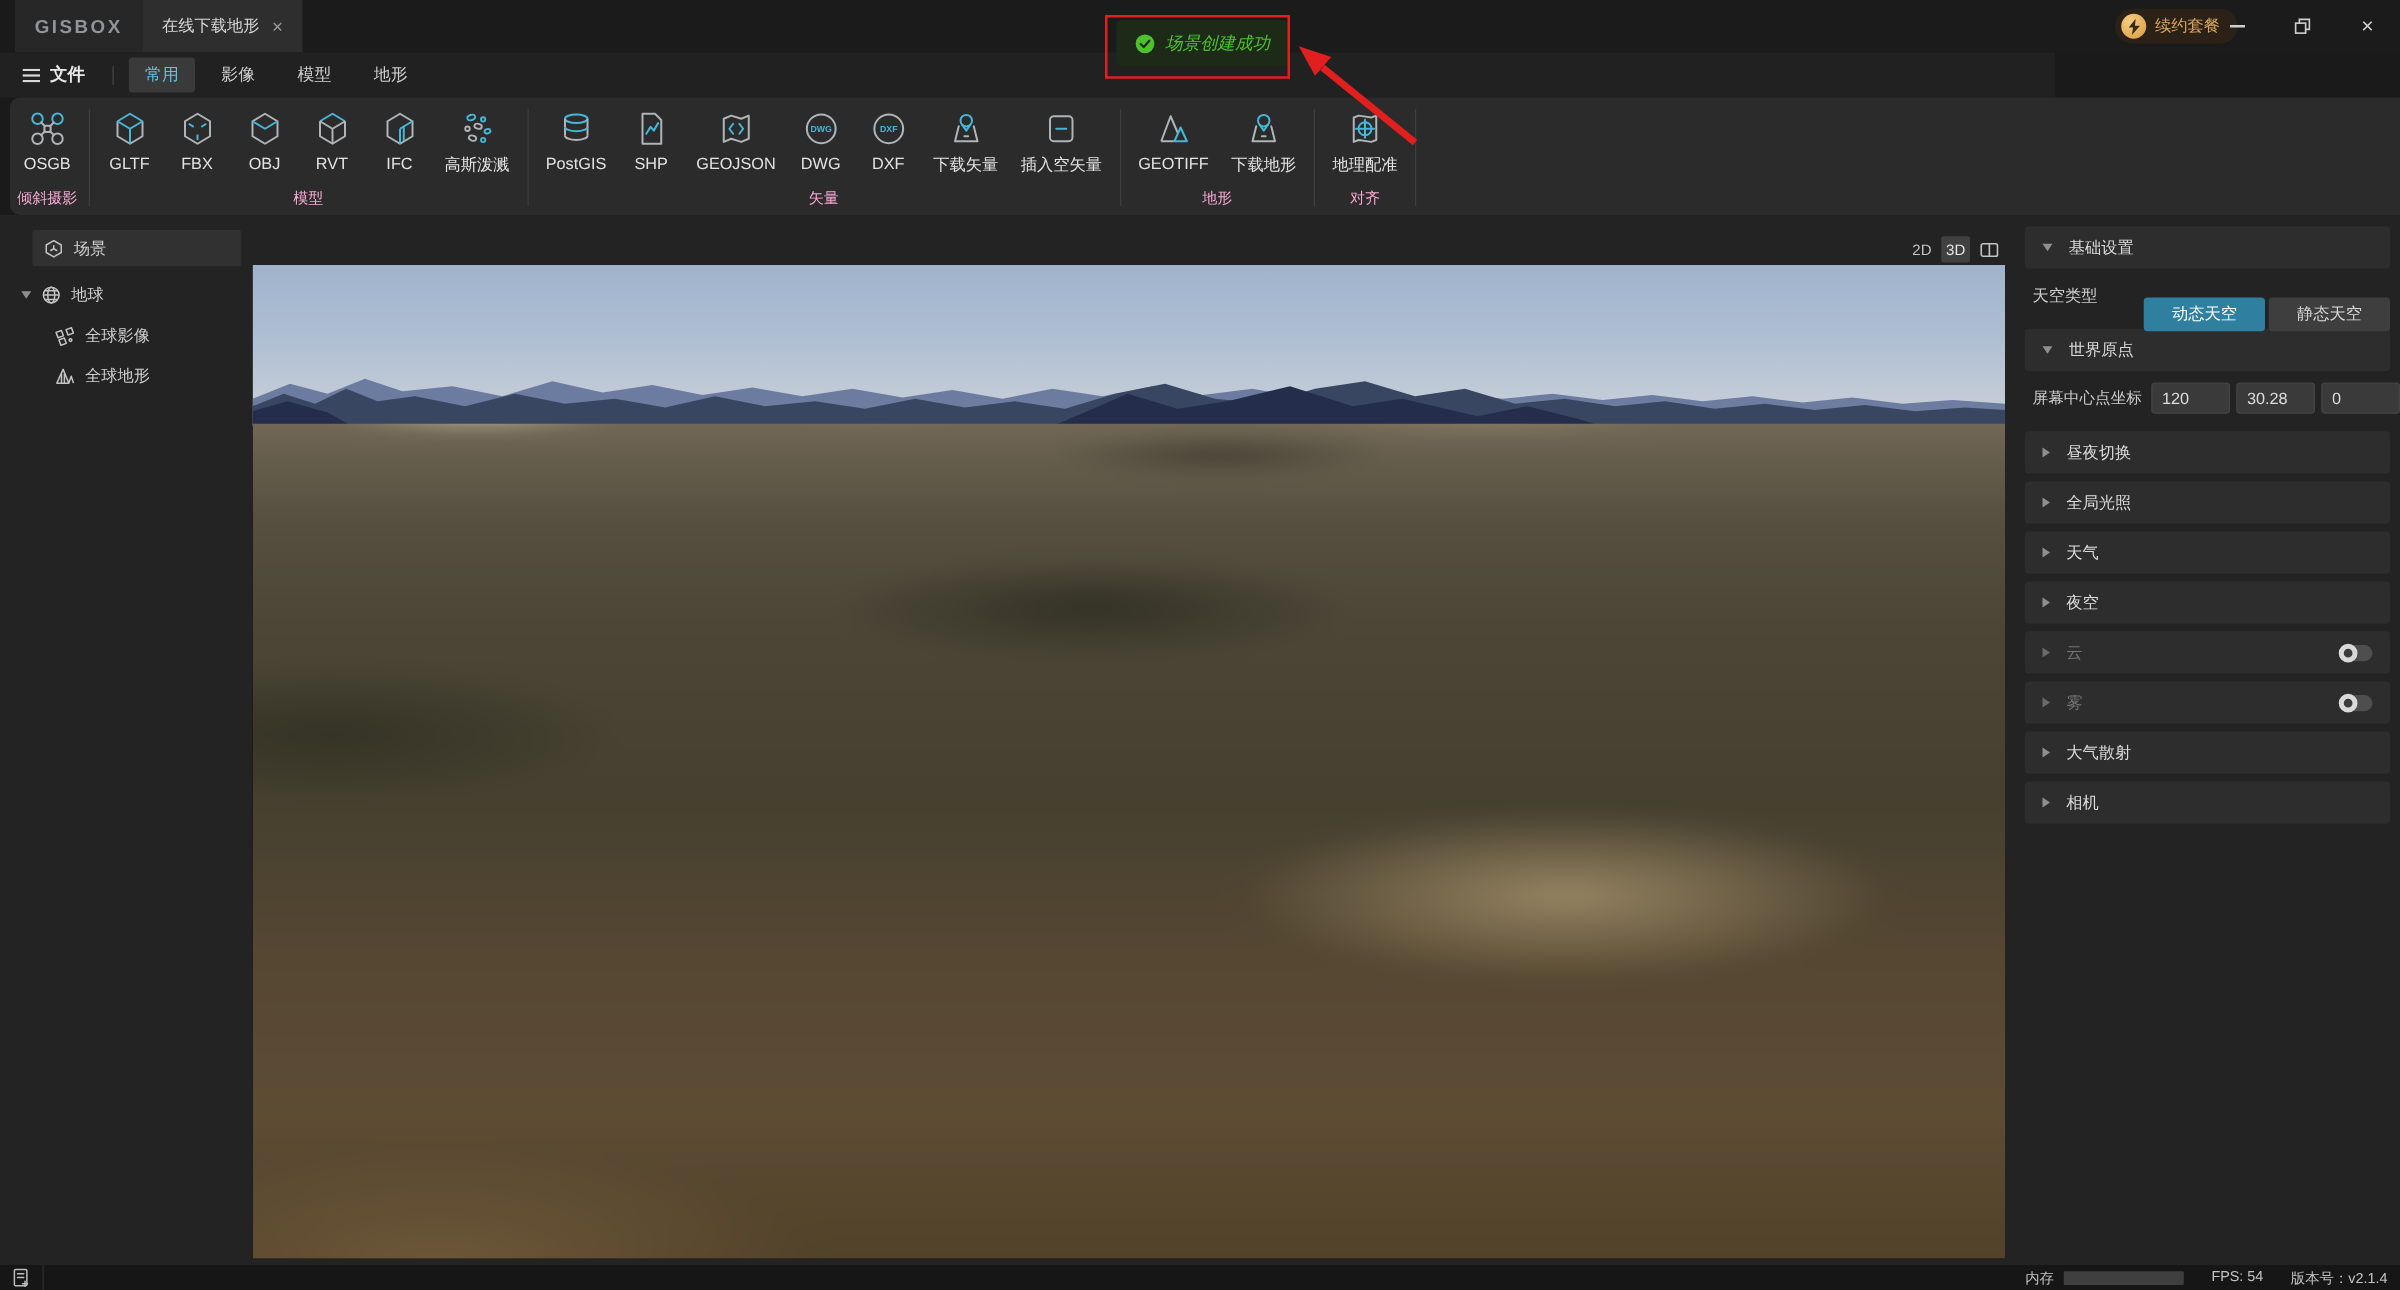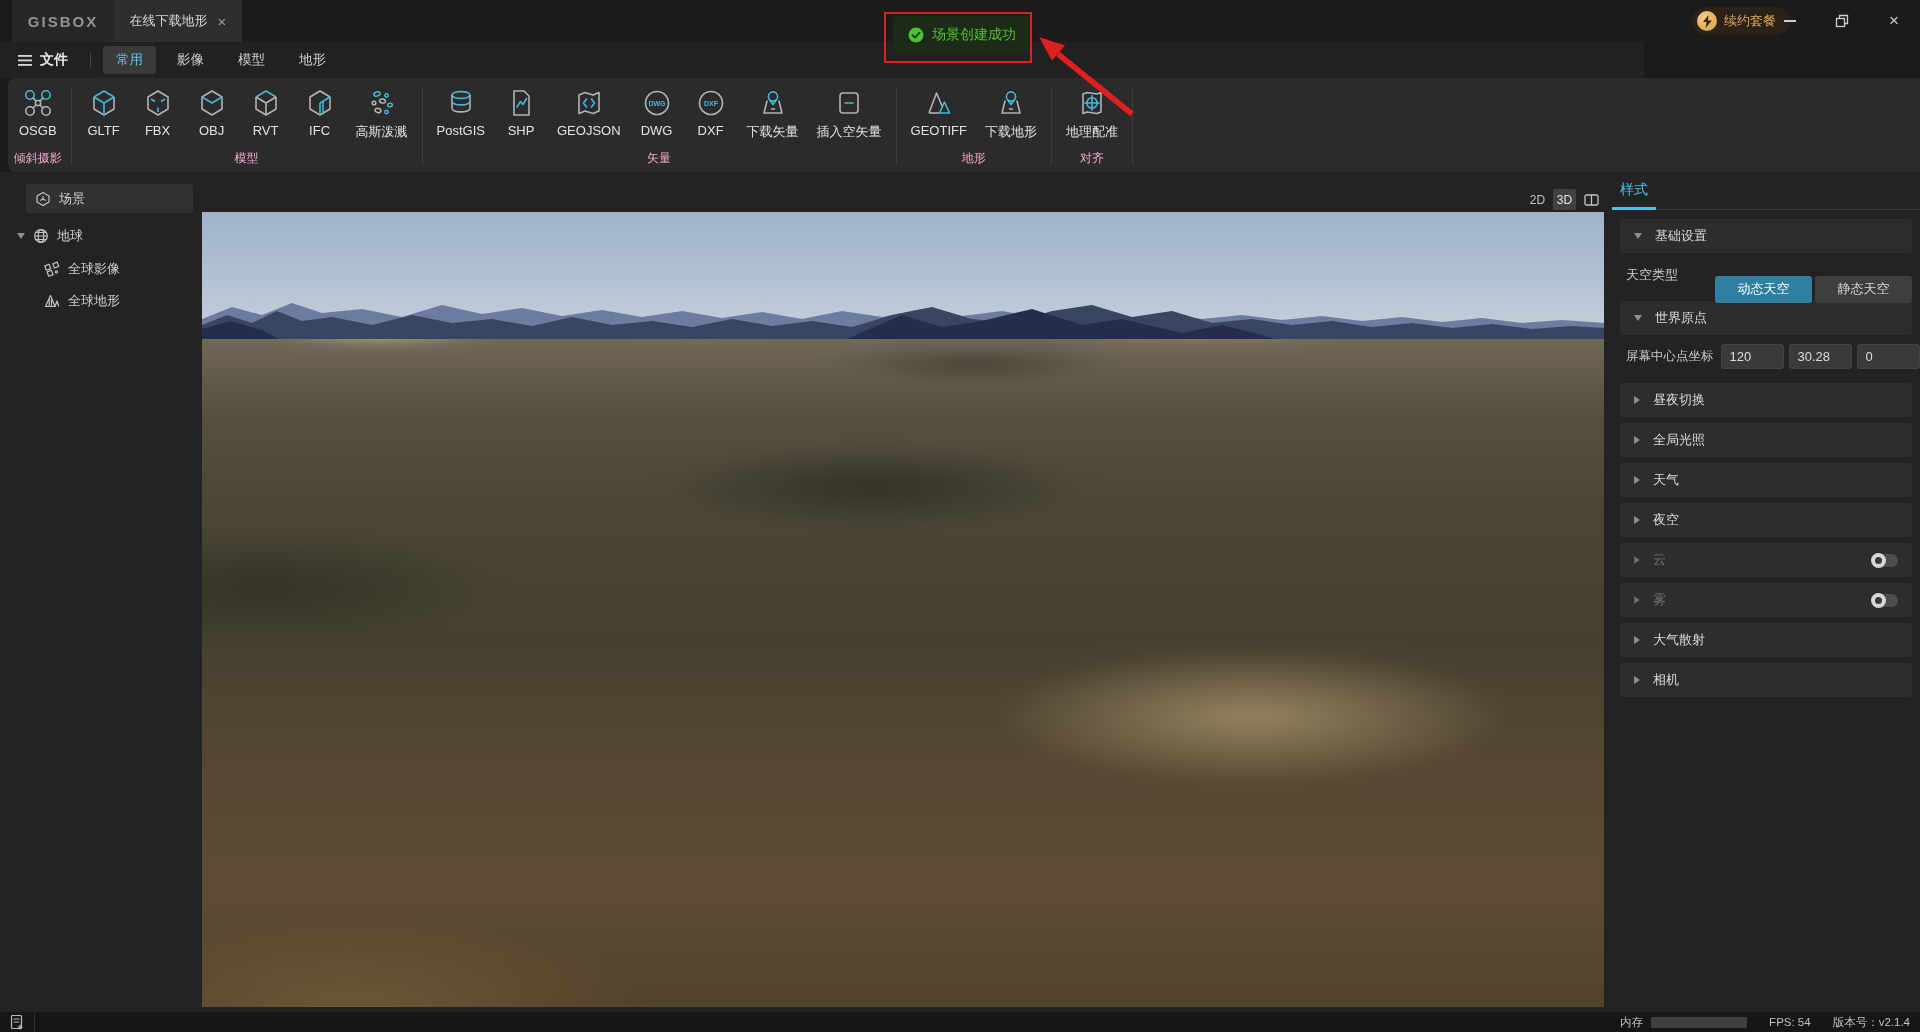--- a/index.html
+++ b/index.html
@@ -15,21 +15,21 @@
   .renew-wrap { position:absolute; right:130px; top:7px; }
   .renew { height:28px; border-radius:15px; background:#2b2117; display:flex; align-items:center; gap:7px; padding:0 14px 0 5px; }
   .renew .bolt-circle { width:20px; height:20px; border-radius:50%; background:radial-gradient(circle at 35% 30%, #f6cc85, #d99b3f); display:flex; align-items:center; justify-content:center; }
   .renew .label { color:#d9a55c; font-size:13px; }
   .win-controls { position:absolute; right:0; top:0; height:42px; display:flex; align-items:center; gap:0; }
   .win-btn { width:52px; height:42px; display:flex; align-items:center; justify-content:center; color:#cfcfcf; }
   .min-bar { width:12px; height:1.5px; background:#cfcfcf; }
   .close-glyph { font-size:17px; }
 
   
-  .toast { position:absolute; left:893px; top:16px; height:37px; background:#1d2a18; border-radius:4px; display:flex; align-items:center; gap:8px; padding:0 15px; z-index:30; }
+  .toast { position:absolute; left:893px; top:16px; height:37px; background:#1d2a18; border-radius:4px; display:flex; align-items:center; gap:8px; padding:0 15px; z-index:30;font-style:italic; }
   .toast-text { color:#4cc32b; font-size:14px; }
   .anno-box { position:absolute; left:884px; top:12px; width:148px; height:51px; border:2.5px solid #e01f1f; z-index:31; pointer-events:none; }
   .anno-arrow { position:absolute; left:1020px; top:25px; z-index:31; pointer-events:none; }
 
   
   .menubar { position:absolute; left:0; top:42px; width:1644px; height:36px; background:#212121; display:flex; align-items:center; }
   .file-item { display:flex; align-items:center; gap:8px; padding:0 14px 0 18px; font-size:14px; font-weight:700; color:#e8e8e8; }
   .menu-divider { width:1px; height:15px; background:#454545; margin:0 8px; }
   .menu-tab { font-size:13.5px; color:#cfcfcf; padding:5px 13px; margin:0 4px; border-radius:3px; }
   .menu-tab.active { background:#3a3a3a; color:#5cc3e0; }
@@ -440,23 +440,20 @@
       <path fill="#394662" d="M0,42 L25,32 L50,40 L75,28 L100,38 L130,34 L170,42 L210,32 L250,40 L290,36 L330,43 L370,34 L410,42 L450,38 L490,44 L530,36 L570,43 L610,38 L650,44 L690,32 L730,24 L770,36 L810,40 L850,28 L890,22 L930,34 L970,28 L1010,40 L1050,36 L1090,42 L1130,38 L1170,44 L1210,40 L1250,45 L1290,41 L1330,46 L1370,43 L1402,45 V58 H0 Z"></path>
       <path fill="#242e4c" d="M640,58 L700,32 L740,44 L780,38 L830,26 L880,42 L920,36 L980,50 L1020,42 L1060,52 L1080,58 Z"></path>
       <path fill="#242e4c" d="M0,46 L28,38 L60,47 L80,58 L0,58 Z"></path>
     </svg>
     <div class="terrain">
       <div class="terrain-paint"></div>
     </div>
   </div>
 
   <div class="rpanel">
-    <div class="rpanel-header">
-      <div class="panel-tab">样式</div>
-    </div>
     <div class="rpanel-body">
 
       <div class="sec-bar">
         <span class="caret-down"></span>
         <span>基础设置</span>
       </div>
 
       <div class="sky-row">
         <span class="sky-label">天空类型</span>
         <div class="sky-btns">

